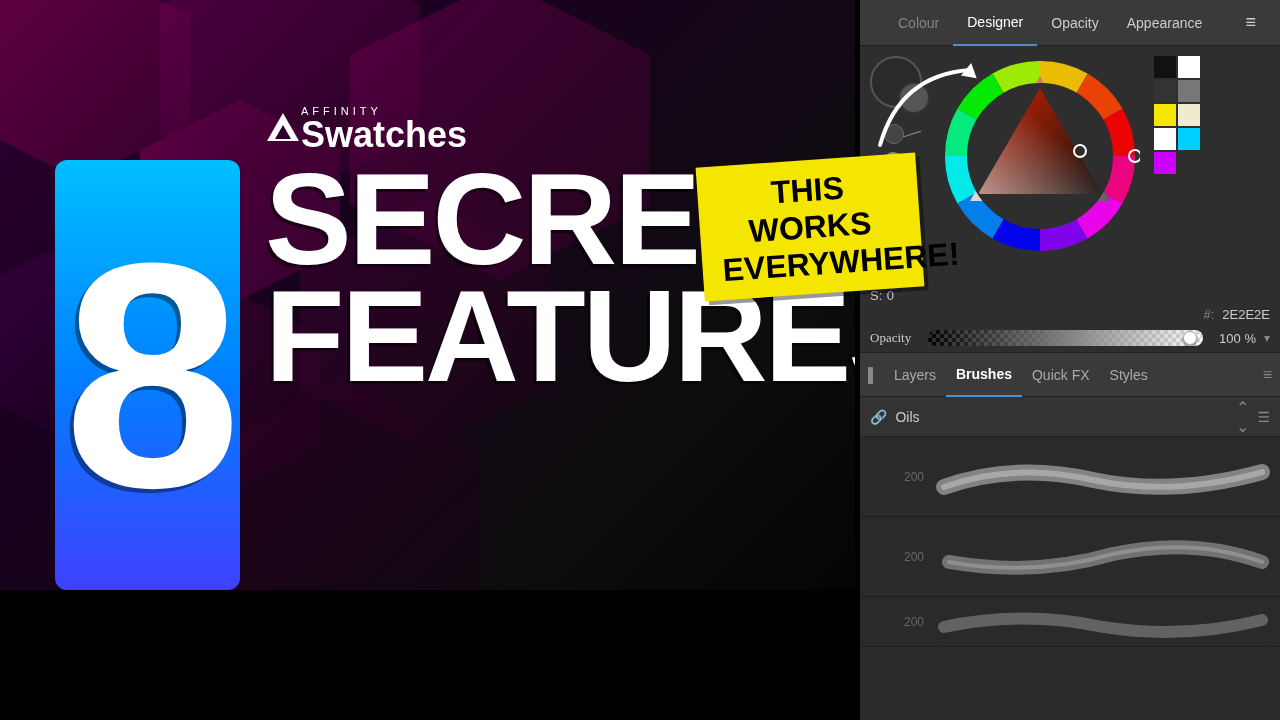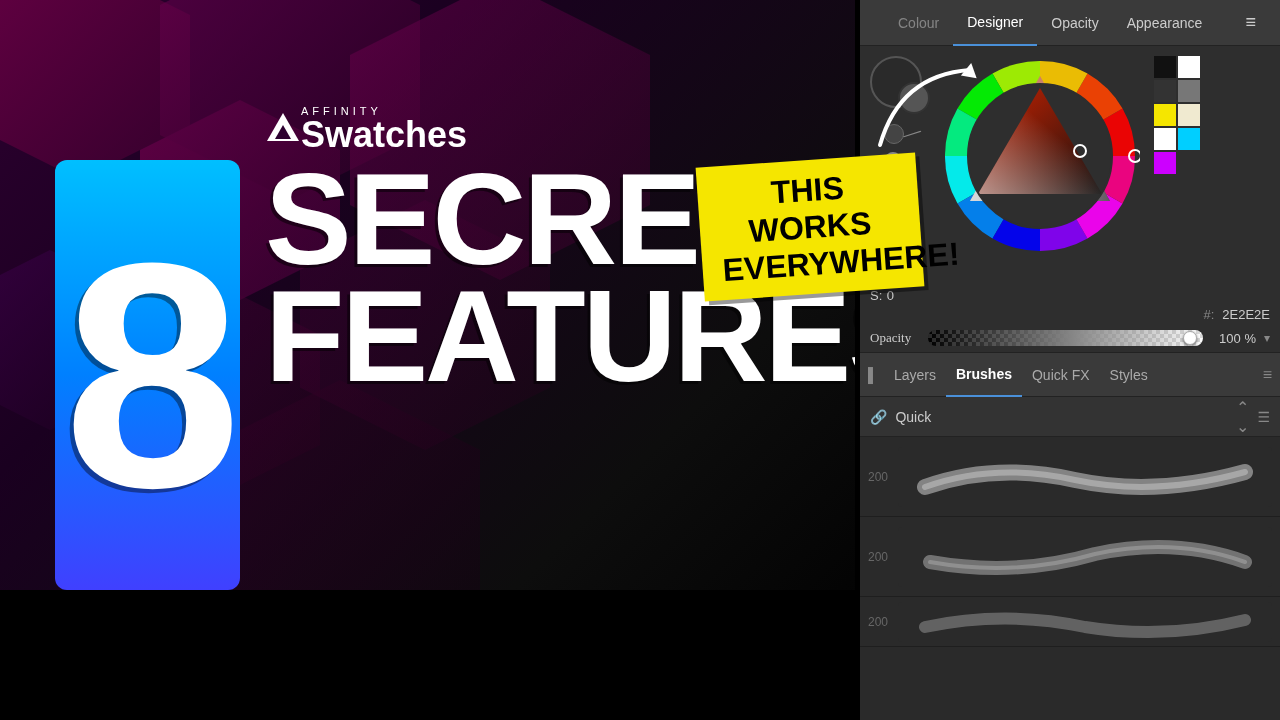--- a/index.html
+++ b/index.html
@@ -351,20 +351,21 @@
       padding: 0 8px;
       height: 80px;
       border-bottom: 1px solid #1e1e1e;
       background: #2a2a2a;
     }
 
     .brush-number {
       font-size: 12px;
       color: #666;
       width: 30px;
+      margin-left: 36px;
     }
 
     .brush-stroke-preview {
       flex: 1;
       height: 60px;
       background: #2a2a2a;
       border-radius: 4px;
       overflow: hidden;
       display: flex;
       align-items: center;
@@ -628,21 +629,21 @@
         <div class="layers-tab-item">
           <span>Styles</span>
         </div>
         <div style="margin-left:auto;color:#888;font-size:16px;cursor:pointer;">≡</div>
       </div>
 
       <div class="brushes-content">
 
         <div class="brushes-header">
           <span class="link-icon">🔗</span>
-          <span class="oils-label">Quick</span>
+          <span class="oils-label">Oils</span>
           <span class="chevron-up-down">⌃<br style="line-height:0.3">⌄</span>
           <span class="list-icon">☰</span>
         </div>
 
         <div class="brush-row">
           <span class="brush-number">200</span>
           <div class="brush-stroke-preview">
             <svg width="340" height="50" viewBox="0 0 340 50">
               <path d="M 10 35 Q 80 10 160 28 Q 240 45 330 20" stroke="#aaa" stroke-width="16" fill="none" stroke-linecap="round" opacity="0.7"></path>
               <path d="M 10 35 Q 80 10 160 28 Q 240 45 330 20" stroke="#ccc" stroke-width="6" fill="none" stroke-linecap="round" opacity="0.5"></path>

